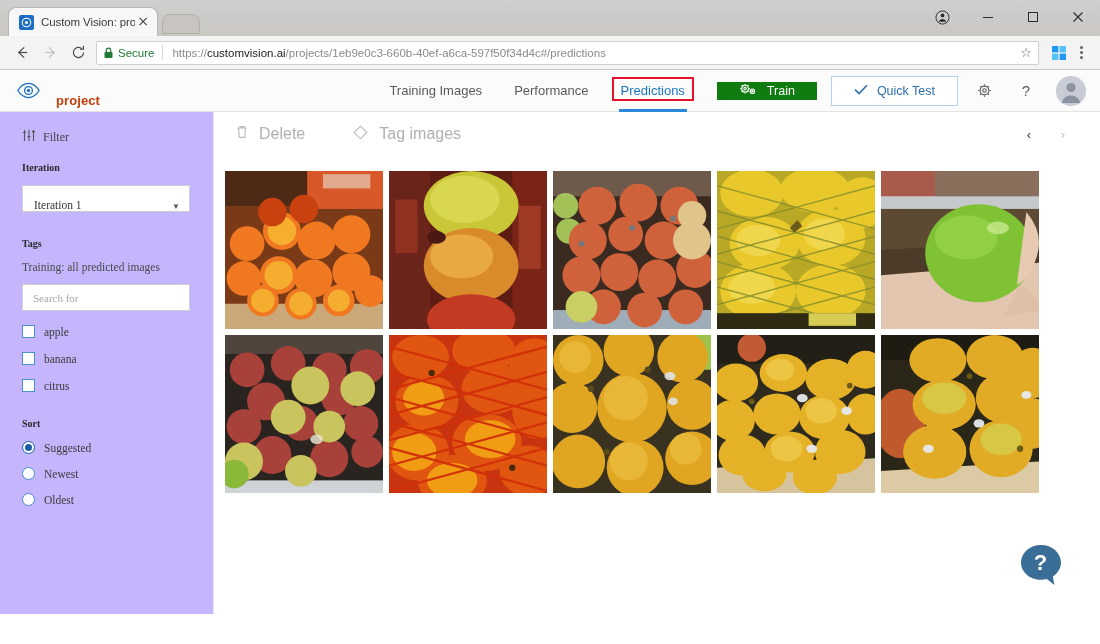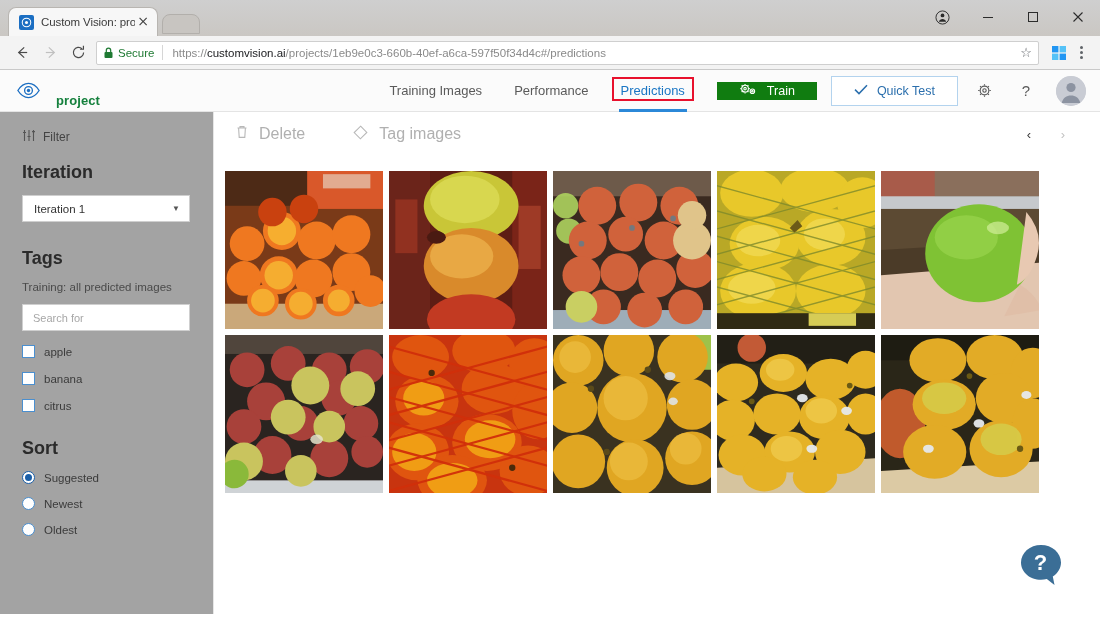--- a/index.html
+++ b/index.html
@@ -93,21 +93,21 @@
   .menu-dots i { width: 3px; height: 3px; border-radius: 50%; background: #5f6368; display: block; }
 
   
   .app-header {
     height: 42px; background: #fbfbfb; border-bottom: 1px solid #e4e4e4;
     display: flex; align-items: center; padding: 0 14px 0 16px;
   }
   .brand { display: flex; align-items: center; flex: 0 0 auto; }
   .brand-logo { width: 24px; height: 24px; display: flex; align-items: center; justify-content: center; }
   .brand-name {
-    font-size: 13px; color: #15803d; font-weight: bold;
+    font-size: 13px; color: #c2410c; font-weight: bold;
     margin-left: 16px; letter-spacing: 0.1px; margin-top: 20px;
   }
   .header-spacer { flex: 1 1 auto; }
   .nav-tabs { display: flex; align-items: center; height: 42px; }
   .nav-tab {
     position: relative; font-size: 13px; color: #5a5a5a;
     padding: 0 16px; height: 42px; display: flex; align-items: center;
     white-space: nowrap;
   }
   .nav-tab.active { color: #1a76c4; }
@@ -138,32 +138,32 @@
   }
   .avatar {
     width: 30px; height: 30px; border-radius: 50%; margin-left: 14px;
     background: #c9ccd4; display: flex; align-items: flex-end;
     justify-content: center; overflow: hidden; flex: 0 0 auto;
   }
 
   
   .app-body { display: flex; height: 502px; }
   .sidebar {
-    width: 214px; flex: 0 0 214px; background: #a3a3a3;
-    border-right: 1px solid #e6e6e6; padding: 16px 0 0 22px;
+    width: 214px; flex: 0 0 214px; background: #c4b5fd;
+    border-right: 1px solid #e6e6e6; padding: 16px 0 0 22px; font-family: Liberation Serif, serif;
   }
   .filter-row { display: flex; align-items: center; gap: 7px; margin-bottom: 16px; }
   .filter-label { font-size: 12px; color: #444; }
   .sb-heading {
-    font-size: 18px; font-weight: bold; color: #2b2b2b;
+    font-size: 10px; font-weight: bold; color: #2b2b2b;
     margin-bottom: 12px; margin-top: 0;
   }
   .sb-select {
     width: 168px; height: 27px; border: 1px solid #cfcfcf; background: #fff;
-    display: flex; align-items: center; justify-content: space-between;
+    display: flex; align-items: flex-end; justify-content: space-between;
     padding: 0 9px 0 11px; font-size: 11.5px; color: #333;
     margin-bottom: 26px;
   }
   .caret { font-size: 8px; color: #555; }
   .sb-sub { font-size: 11.5px; color: #4a4a4a; margin-bottom: 11px; }
   .sb-search {
     width: 168px; height: 27px; border: 1px solid #cfcfcf; background: #fff;
     display: flex; align-items: center; padding: 0 10px; margin-bottom: 14px;
   }
   .sb-search input {

